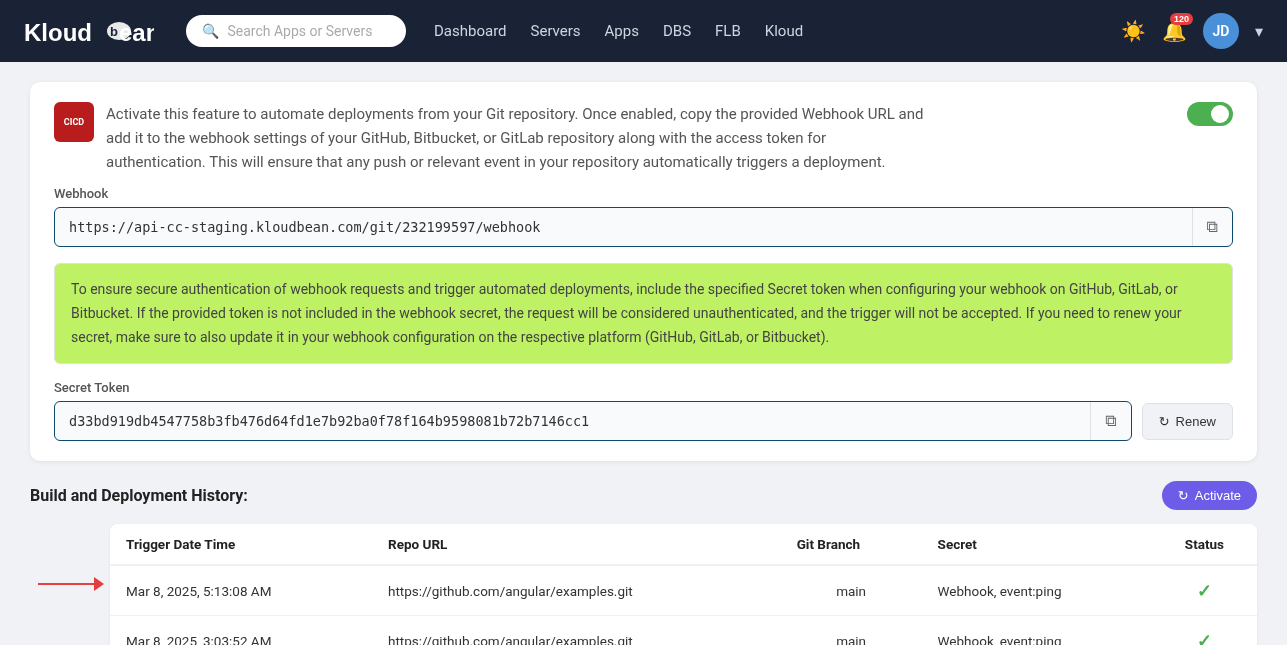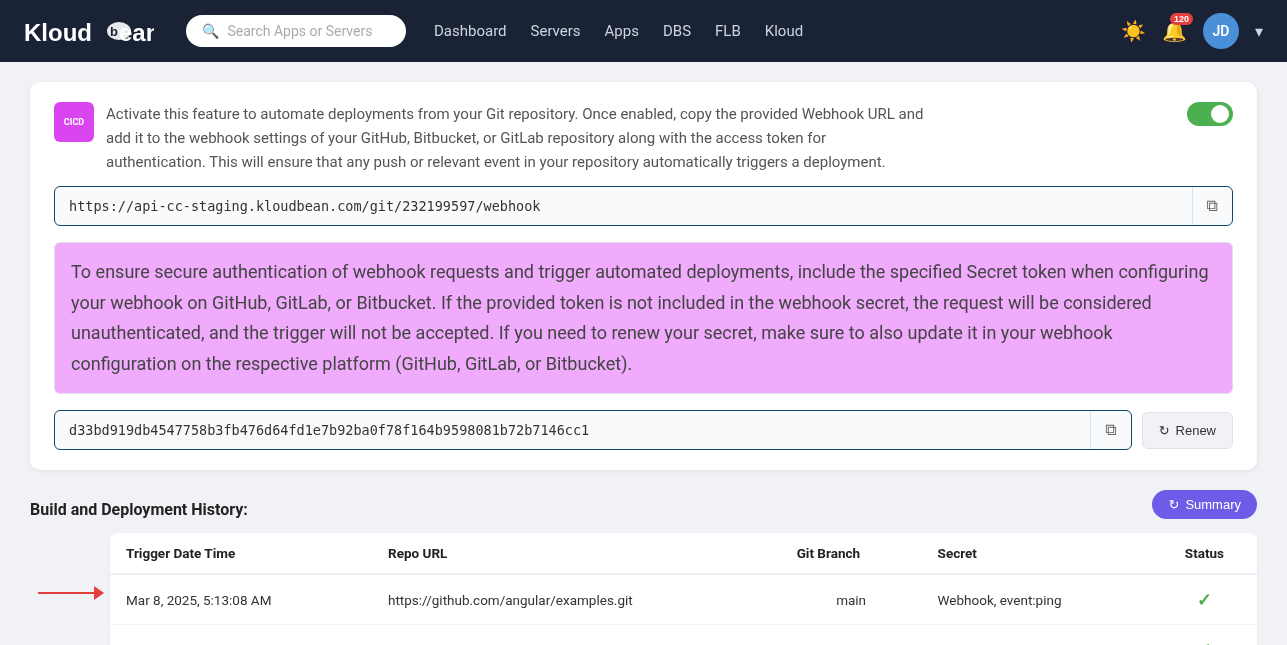--- a/index.html
+++ b/index.html
@@ -104,21 +104,21 @@
       justify-content: space-between;
       margin-bottom: 12px;
     }
     .cicd-left {
       display: flex;
       align-items: flex-start;
       gap: 12px;
     }
     .cicd-icon {
       width: 40px; height: 40px;
-      background: #d946ef;
+      background: #b91c1c;
       border-radius: 6px;
       display: flex; align-items: center; justify-content: center;
       color: #fff; font-size: 11px; font-weight: 700;
       flex-shrink: 0;
     }
     .cicd-title { font-size: 16px; font-weight: 600; color: #222; margin-bottom: 4px; }
     .cicd-desc { font-size: 15px; color: #555; line-height: 1.6; max-width: 820px; }
 
     
     .toggle {
@@ -170,25 +170,25 @@
       border-left: 1px solid #dde2e8;
       padding: 10px 14px;
       cursor: pointer;
       color: #666;
       font-size: 16px;
       display: flex; align-items: center;
     }
 
     
     .info-box {
-      background: #f0abfc;
+      background: #bef264;
       border: 1px solid #dde2e8;
       border-radius: 6px;
       padding: 14px 16px;
-      font-size: 18px;
+      font-size: 14px;
       color: #444;
       line-height: 1.7;
       margin: 16px 0;
     }
 
     
     .token-row {
       display: flex;
       align-items: center;
       gap: 10px;
@@ -202,21 +202,21 @@
       font-size: 13px;
       cursor: pointer;
       display: flex; align-items: center; gap: 6px;
       color: #333;
       white-space: nowrap;
     }
 
     
     .section-header {
       display: flex;
-      align-items: flex-end;
+      align-items: center;
       justify-content: space-between;
       margin-bottom: 14px;
     }
     .section-title {
       font-size: 16px;
       font-weight: 700;
       color: #222;
     }
     .refresh-btn {
       background: #6c5ce7;
@@ -335,54 +335,56 @@
           <div class="cicd-desc">Activate this feature to automate deployments from your Git repository. Once enabled, copy the provided Webhook URL and add it to the webhook settings of your GitHub, Bitbucket, or GitLab repository along with the access token for authentication. This will ensure that any push or relevant event in your repository automatically triggers a deployment.</div>
         </div>
       </div>
       <label class="toggle" title="Enable/Disable CICD">
         <input type="checkbox" checked="" style="">
         <span class="toggle-slider"></span>
       </label>
     </div>
 
     <div style="margin-bottom: 16px;">
+      <div class="field-label">Webhook</div>
       <div class="input-row">
         <input class="input-value" readonly="" value="https://api-cc-staging.kloudbean.com/git/232199597/webhook" style="">
         <button class="copy-btn" title="Copy webhook URL">
           <span>⧉</span>
         </button>
       </div>
     </div>
 
     <div class="info-box">
       <span>To ensure secure authentication of webhook requests and trigger automated deployments, include the specified Secret token when configuring your webhook on GitHub, GitLab, or Bitbucket. If the provided token is not included in the webhook secret, the request will be considered unauthenticated, and the trigger will not be accepted. If you need to renew your secret, make sure to also update it in your webhook configuration on the respective platform (GitHub, GitLab, or Bitbucket).</span>
     </div>
 
     <div>
+      <div class="field-label">Secret Token</div>
       <div class="token-row">
         <div class="input-row">
           <input class="input-value" readonly="" value="d33bd919db4547758b3fb476d64fd1e7b92ba0f78f164b9598081b72b7146cc1" style="">
           <button class="copy-btn" title="Copy secret token">
             <span>⧉</span>
           </button>
         </div>
         <button class="renew-btn">
           <span>↻</span>
           <span>Renew</span>
         </button>
       </div>
     </div>
   </div>
 
   <div>
     <div class="section-header">
       <div class="section-title">Build and Deployment History:</div>
       <button class="refresh-btn">
         <span>↻</span>
-        <span>Summary</span>
+        <span>Activate</span>
       </button>
     </div>
 
     <div class="table-wrapper" style="position:relative; padding-left: 80px;">
       <table class="history-table">
         <thead>
           <tr>
             <th>Trigger Date Time</th>
             <th>Repo URL</th>
             <th>Git Branch</th>

